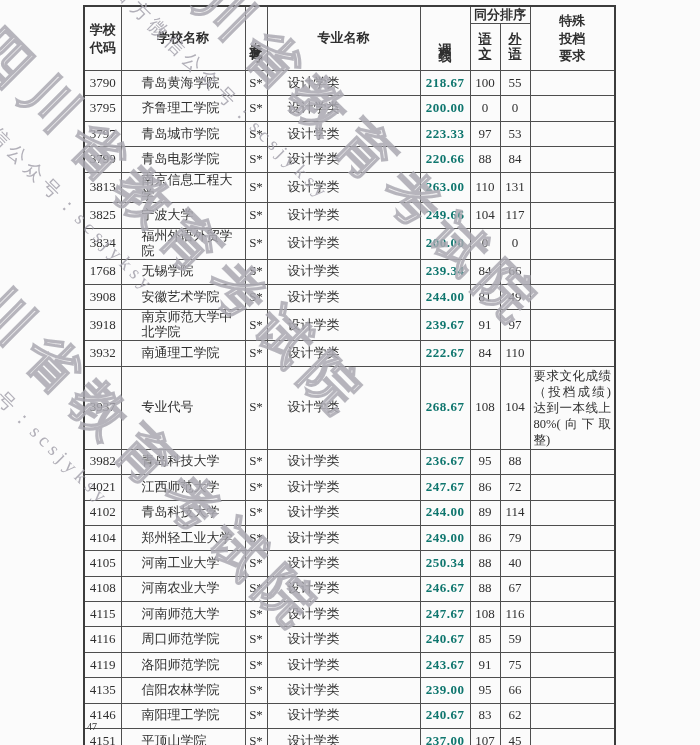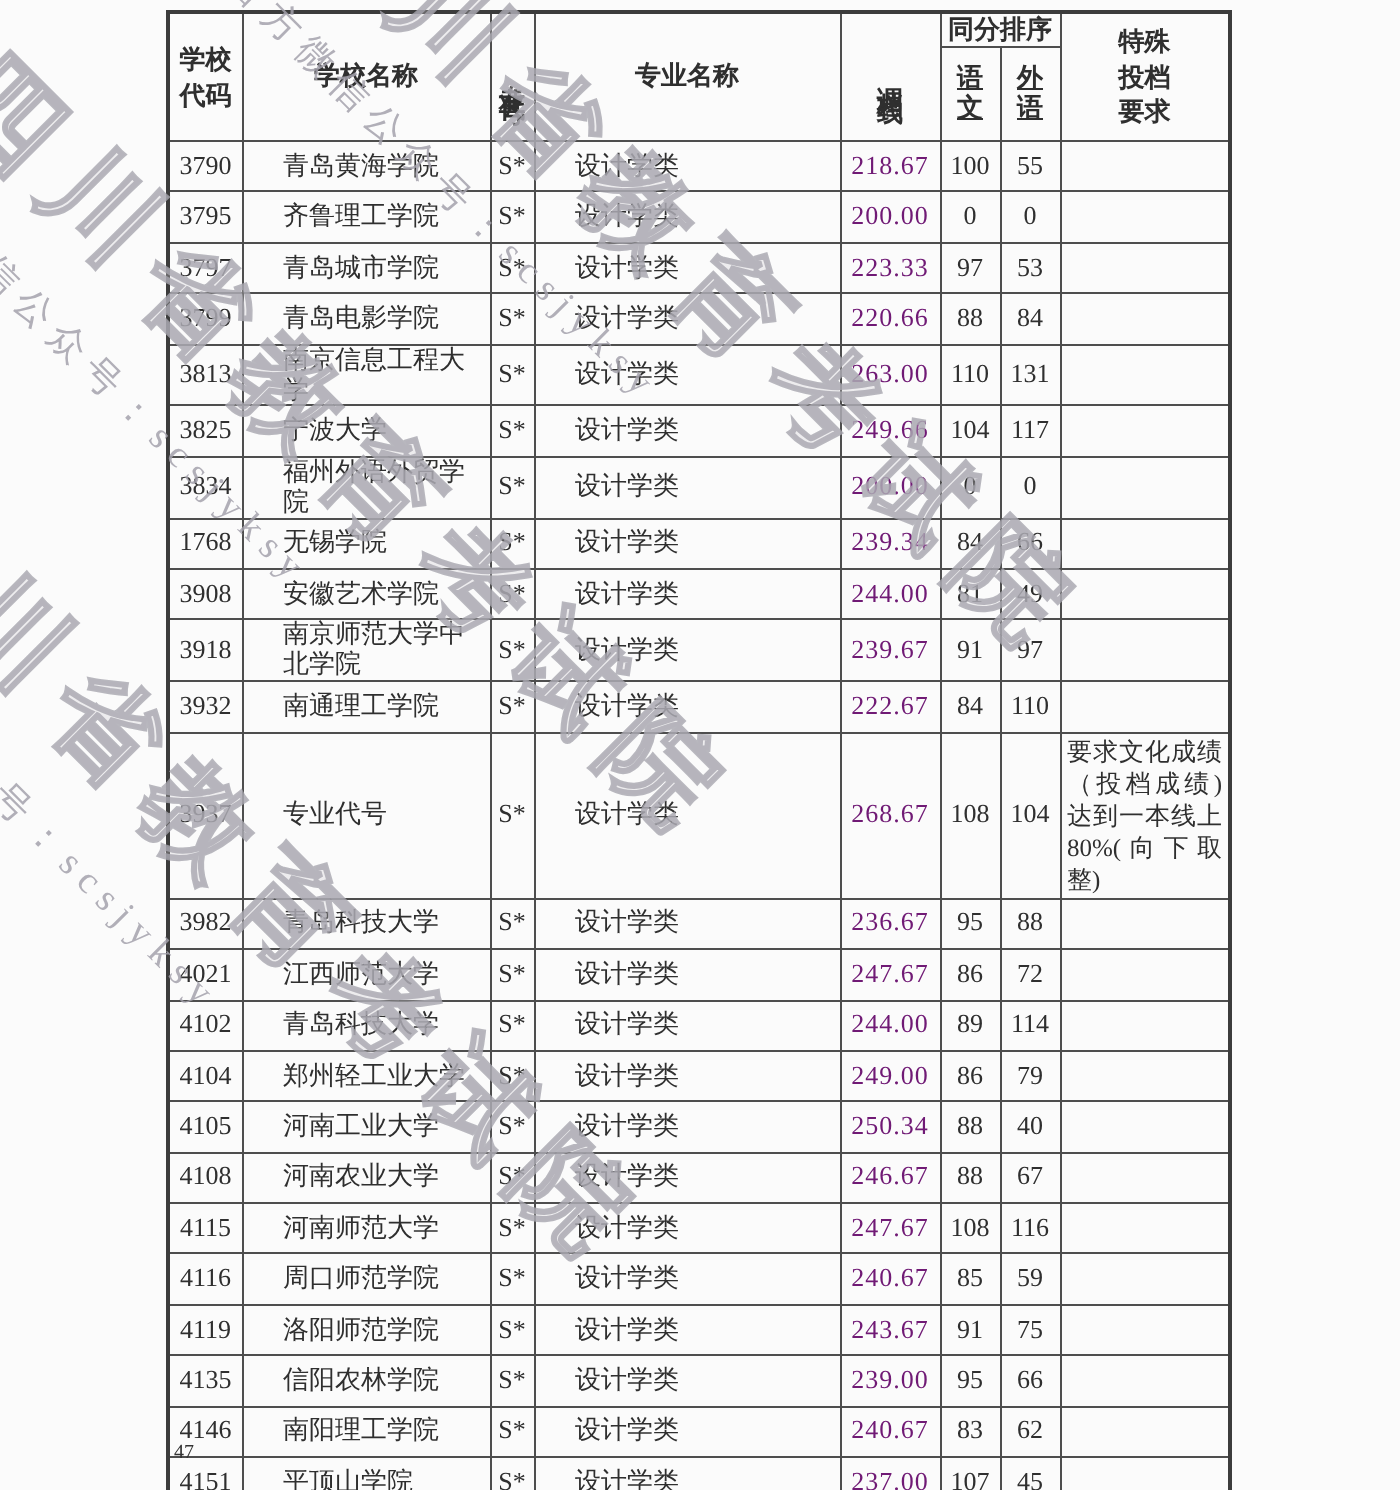--- a/index.html
+++ b/index.html
@@ -19,21 +19,21 @@
     padding:0 2px;vertical-align:middle;
     font-size:13px;line-height:1.15;
     overflow:hidden;
   }
   .score-table th{font-weight:bold;text-align:center;}
   tr.h1 th{height:16px;}
   tr.h2 th{height:46px;text-decoration:underline;}
   .score-table td{height:22.4px;text-align:center;}
   tr.tall td{height:66px;margin-top:38px;}
   td.c-school,td.c-major{text-align:left;padding-left:20px;}
-  td.c-cutoff{font-weight:normal;color:#701a75;letter-spacing:0.5px;}
+  td.c-cutoff{font-weight:bold;color:#0f766e;letter-spacing:0.5px;}
   td.c-special{
     text-align:justify;text-justify:inter-ideograph;
     font-size:12.5px;line-height:16px;padding:1px 3px;
   }
   .vert{writing-mode:vertical-rl;text-orientation:upright;letter-spacing:3px;line-height:1;}
   .wrap2{display:inline-block;width:2.15em;word-break:break-all;line-height:1.35;}
   
   .watermark{
     position:absolute;inset:0;z-index:2;pointer-events:none;overflow:hidden;
   }

